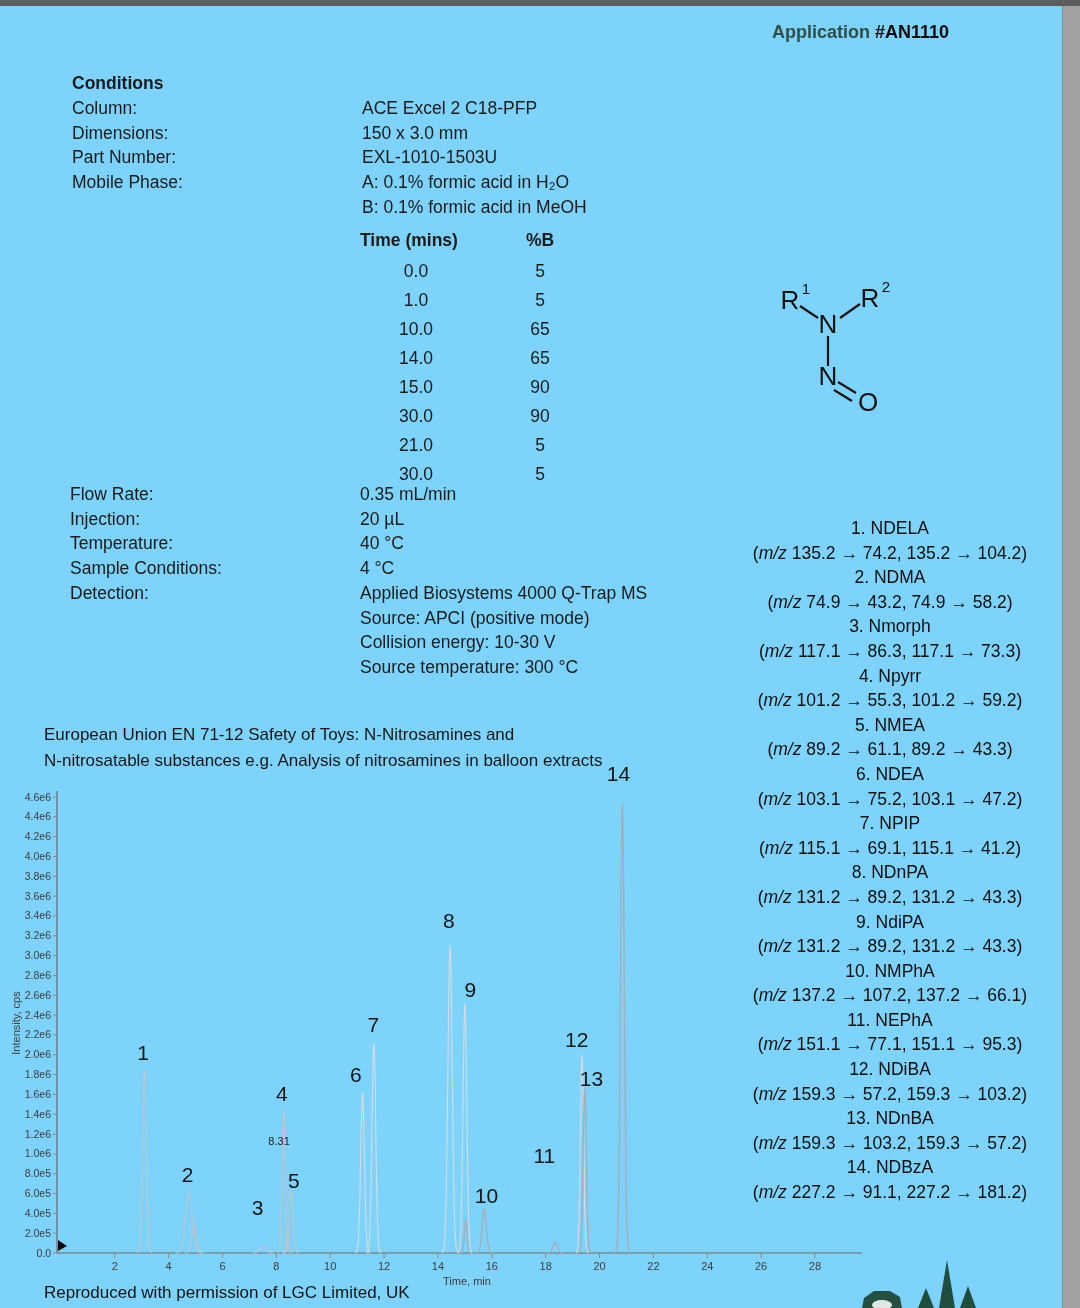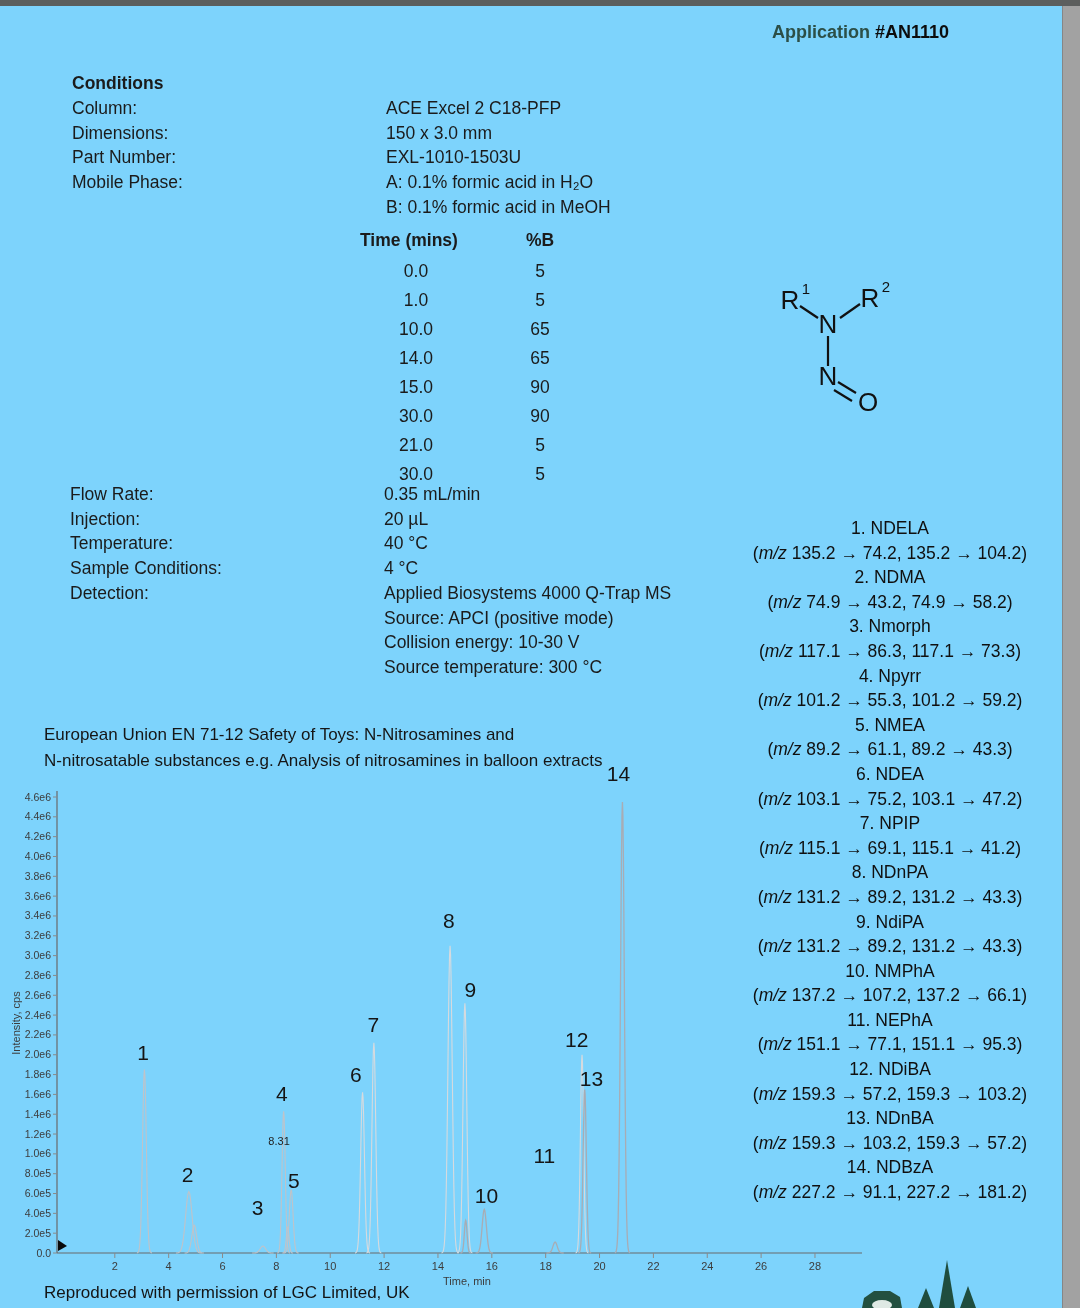--- a/index.html
+++ b/index.html
@@ -6,21 +6,21 @@
   .page{position:relative;width:1080px;height:1308px;background:#7dd3fc;
         font-family:"Liberation Sans",sans-serif;color:#1b1b1b;overflow:hidden;}
   .topbar{position:absolute;left:0;top:0;width:1080px;height:6px;background:#5c5e5d;}
   .rightstrip{position:absolute;right:0;top:6px;width:17px;height:1302px;
         background:#a2a2a2;border-left:1px solid #868686;}
   .hdr{position:absolute;left:772px;top:22px;font-size:18px;font-weight:bold;white-space:nowrap;}
   .app-word{color:#2c4f47;}
   .app-num{color:#0c0c0c;}
   .cond-block{position:absolute;left:60px;top:70px;margin-left:12px;}
   .cond-title{font-size:17.5px;font-weight:bold;line-height:26px;}
-  .crow{display:flex;gap:24px;}
+  .crow{display:flex;}
   .clab{width:290px;font-size:17.5px;line-height:24.7px;white-space:nowrap;}
   .cvals{display:flex;flex-direction:column;justify-content:center;}
   .cval{font-size:17.5px;line-height:24.7px;white-space:nowrap;}
   .gradient{position:absolute;left:360px;top:227px;}
   .grow{display:flex;line-height:29px;font-size:17.5px;}
   .ghead{font-weight:bold;line-height:27px;margin-bottom:3px;}
   .gh1{width:112px;text-align:left;}
   .gh2{width:104px;margin-left:16px;text-align:center;}
   .gc1{width:112px;text-align:center;}
   .gc2{width:104px;margin-left:16px;text-align:center;}

